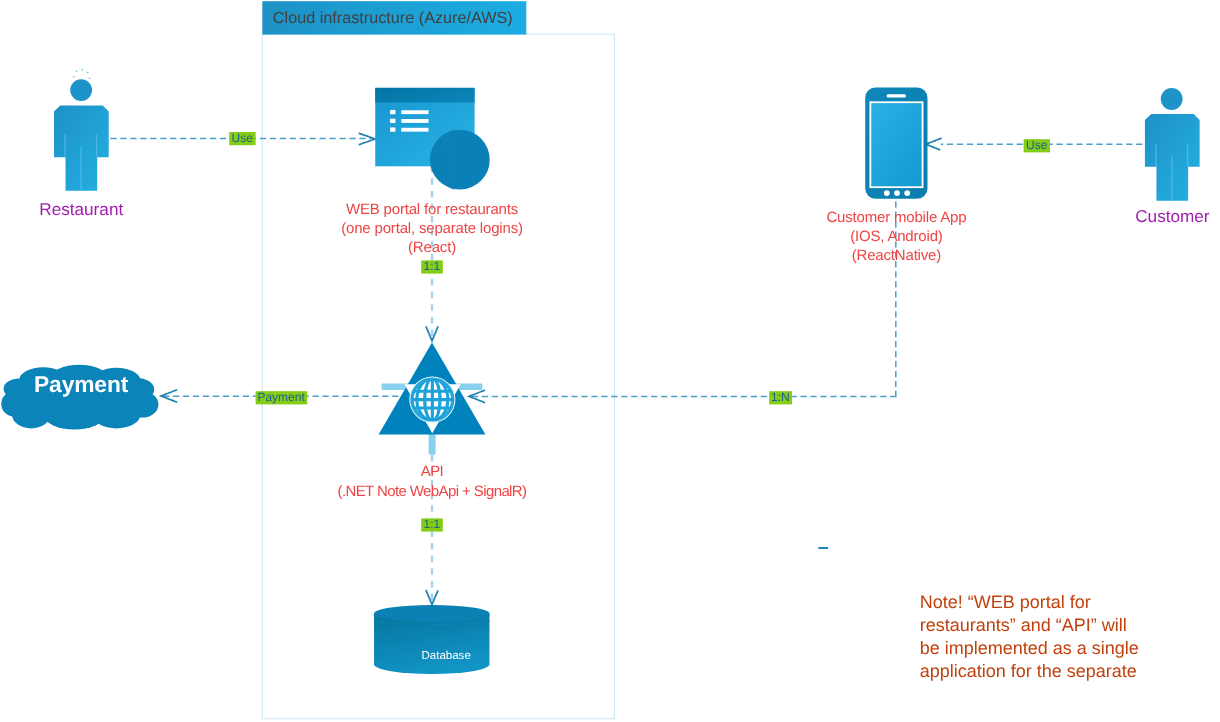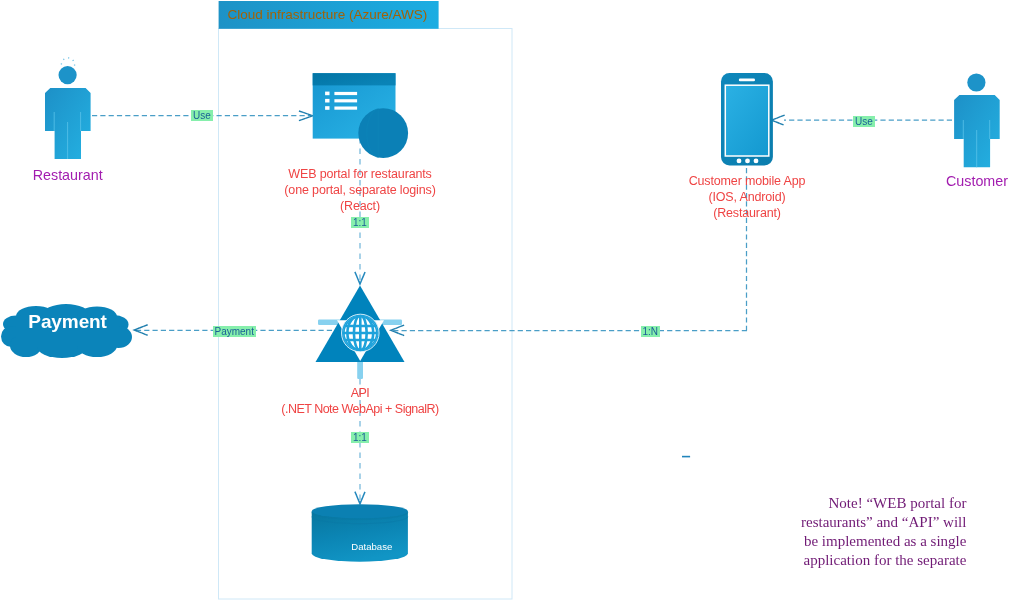--- a/index.html
+++ b/index.html
@@ -5,23 +5,23 @@
 <style>
   html,body{margin:0;padding:0;background:#fff;}
   body{width:1017px;height:602px;font-family:"Liberation Sans",sans-serif;overflow:hidden;}
   #stage{position:relative;width:1017px;height:602px;background:#fff;}
   .abs{position:absolute;}
   svg{display:block;overflow:visible;}
   .caption{position:absolute;text-align:center;color:#ef4444;font-size:12.5px;line-height:16px;white-space:nowrap;letter-spacing:-0.15px;}
   .caption.narrow{letter-spacing:-0.5px;}
   .caption div{white-space:nowrap;}
   .actor-name{position:absolute;text-align:center;color:#a21caf;font-size:14.3px;white-space:nowrap;line-height:16px;}
-  .conn-lbl{position:absolute;color:#1a5f96;font-size:10px;background:#86efac;padding:0 2px;white-space:nowrap;line-height:11px;}
-  .tab-label{position:absolute;color:#a16207;font-size:13.5px;white-space:nowrap;}
-  .note{position:absolute;color:#701a75;font-size:15px;line-height:18.9px;text-align:right;white-space:nowrap;font-family:Liberation Serif, serif;}
+  .conn-lbl{position:absolute;color:#1a5f96;font-size:10px;background:#84cc16;padding:0 2px;white-space:nowrap;line-height:11px;}
+  .tab-label{position:absolute;color:#404040;font-size:13.5px;white-space:nowrap;}
+  .note{position:absolute;color:#c2410c;font-size:15px;line-height:18.9px;text-align:left;white-space:nowrap;}
   .db-text{position:absolute;color:#fff;font-size:9.6px;white-space:nowrap;text-align:center;line-height:11px;}
   .cloud-text{position:absolute;color:#fff;font-size:19px;font-weight:bold;line-height:24px;text-align:center;white-space:nowrap;letter-spacing:-0.1px;}
 </style>
 </head>
 <body>
 
 <div id="stage">
 
   <svg class="abs" style="left:218px;top:0px;" width="296" height="601">
     <defs>
@@ -200,21 +200,21 @@
     <rect x="6.3" y="15.2" width="43.5" height="70.8" fill="url(#gScr)" stroke="#ffffff" stroke-width="1.5"></rect>
     <g fill="#ffffff">
       <circle cx="20" cy="90.9" r="2.4"></circle>
         <circle cx="28.5" cy="90.9" r="2.4"></circle>
         <circle cx="37" cy="90.9" r="2.4"></circle>
     </g>
   </svg>
   <div class="caption" style="left:647px;top:172.5px;width:200px;">
     <div>Customer mobile App</div>
     <div>(IOS, Android)</div>
-    <div>(Restaurant)</div>
+    <div>(ReactNative)</div>
   </div>
 
   <div class="conn-lbl" style="left:191px;top:110px;">Use</div>
   <div class="conn-lbl" style="left:853px;top:115.5px;">Use</div>
   <div class="conn-lbl" style="left:351px;top:216.5px;">1:1</div>
   <div class="conn-lbl" style="left:351px;top:432px;">1:1</div>
   <div class="conn-lbl" style="left:212.5px;top:325.5px;">Payment</div>
   <div class="conn-lbl" style="left:640.5px;top:326px;">1:N</div>
 
   <div class="note" style="left:766.4px;top:494.4px;width:200px;">

